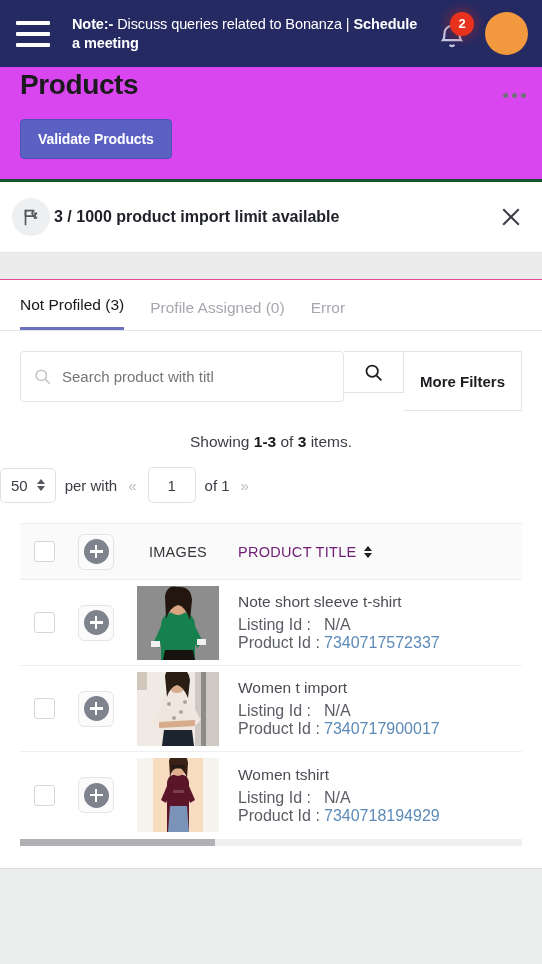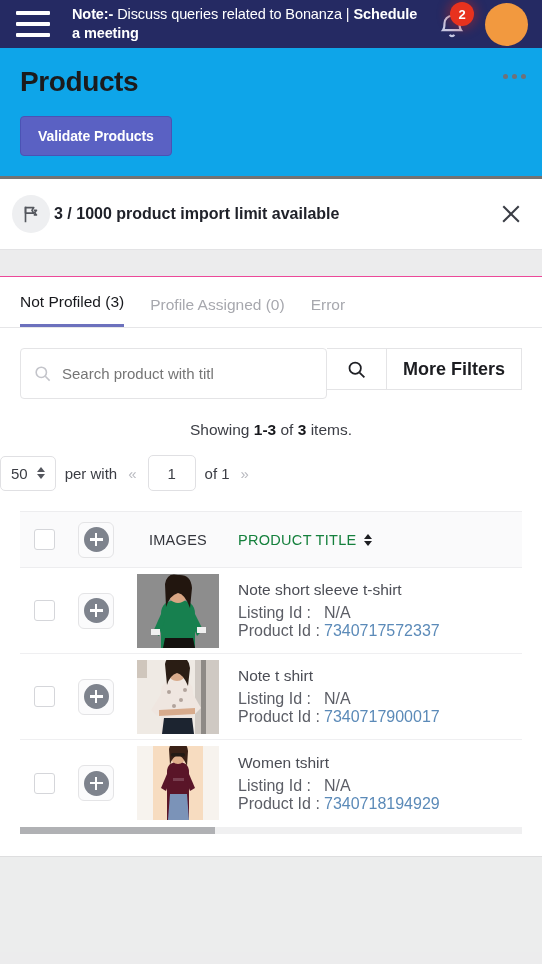--- a/index.html
+++ b/index.html
@@ -6,21 +6,21 @@
   html, body {
     width: 542px; height: 964px;
     font-family: "Liberation Sans", sans-serif;
     background: #ececed;
     overflow: hidden;
   }
   .app { width: 542px; height: 964px; position: relative; background:#ececed; }
 
   
   .topbar {
-    height: 48px; background: #252a63; display: flex; align-items: center;
+    height: 67px; background: #252a63; display: flex; align-items: center;
     padding: 0 14px 0 16px; position: relative;
   }
   .hamburger { width: 34px; height: 26px; display:flex; flex-direction:column;
     justify-content:space-between; cursor:pointer; flex: 0 0 auto; }
   .hamburger span { display:block; height:4px; background:#fff; border-radius:1px; width:100%; }
   .note-text {
     flex: 1 1 auto; color:#fff; font-size:14.5px; line-height:19px;
     margin-left: 22px; margin-right: 6px; letter-spacing:-0.1px;
   }
   .note-text b { font-weight: 700; }
@@ -28,22 +28,22 @@
   .bell { position:absolute; left:4px; top:8px; }
   .badge {
     position:absolute; right:-1px; top:-2px; min-width:24px; height:24px;
     background:#e8321e; border-radius:12px; color:#fff; font-size:13px;
     font-weight:700; display:flex; align-items:center; justify-content:center;
     padding: 0 5px; box-shadow: 0 0 10px 4px rgba(200,40,30,0.35);
   }
   .avatar { width:43px; height:43px; border-radius:50%; background:#f2993f; flex:0 0 auto; }
 
   
-  .page-head { background:#0ea5e9; padding: 18px 20px 20px 20px; position:relative;
-    border-bottom: 3px solid #737373; }
+  .page-head { background:#d946ef; padding: 2px 20px 20px 20px; position:relative;
+    border-bottom: 3px solid #14532d; }
   .page-title { font-size: 28px; font-weight:700; color:#1b1b1d; letter-spacing:-0.4px; }
   .kebab { position:absolute; right:16px; top:26px; display:flex; gap:4px; cursor:pointer;}
   .kebab i { width:5px; height:5px; border-radius:50%; background:#6f7179; display:block; }
   .validate-btn {
     margin-top: 18px; background:#5a61c3; color:#fff; border:1px solid #4b52b4;
     border-radius:4px; padding: 11px 17px; font-size:14px; font-weight:700;
     cursor:pointer; letter-spacing:-0.1px;
   }
 
   
@@ -71,22 +71,22 @@
   .tab.active { color:#17181c; border-bottom:3px solid #6c71bd; }
 
   .search-row { display:flex; padding: 20px 20px 0 20px; }
   .search-box { flex:1 1 auto; display:flex; border:1px solid #e4e4e6; border-radius:4px;
     align-items:center; height:51px; padding-left:12px; min-width: 0; }
   .search-box .mag { flex:0 0 auto; }
   .search-input { border:none; outline:none; font-size:15px; color:#9a9ba1;
     margin-left:10px; width:100%; font-family:inherit; background:transparent; }
   .search-btn { width:60px; height:42px; border:1px solid #e4e4e6; border-left:none;
     background:#fff; display:flex; align-items:center; justify-content:center; cursor:pointer;}
-  .more-filters { height:42px; border:1px solid #e4e4e6; border-left:none; background:#fff;
-    padding: 0 16px; font-size:18px; font-weight:700; color:#1c1d21; cursor:pointer;
+  .more-filters { height:60px; border:1px solid #e4e4e6; border-left:none; background:#fff;
+    padding: 0 16px; font-size:15px; font-weight:700; color:#1c1d21; cursor:pointer;
     font-family:inherit; white-space:nowrap; }
 
   .showing { text-align:center; font-size:15.5px; color:#3b3d44; padding: 22px 0 0 0; }
   .showing b { color:#17181c; font-weight:700; }
 
   .pager { display:flex; align-items:center; justify-content:flex-start; gap:9px;
     padding: 16px 0 20px 0; font-size:15px; color:#3b3d44; }
   .sel { display:flex; align-items:center; gap:9px; border:1px solid #e0e0e3;
     border-radius:5px; padding: 8px 10px; cursor:pointer; }
   .sel .val { font-size:15px; color:#3b3d44; }
@@ -110,21 +110,21 @@
   .plusbox { width:36px; height:36px; border:1px solid #e4e4e6; border-radius:6px;
     background:#fbfbfc; display:flex; align-items:center; justify-content:center; cursor:pointer; }
   .pluscirc { width:25px; height:25px; border-radius:50%; background:#7e838d; position:relative; }
   .pluscirc:before, .pluscirc:after { content:""; position:absolute; background:#fff; }
   .pluscirc:before { left:6px; top:11.2px; width:13px; height:2.6px; }
   .pluscirc:after  { left:11.2px; top:6px; width:2.6px; height:13px; }
   .c-img { width:108px; flex:0 0 auto; display:flex; justify-content:center;align-items:center; }
   .c-img .hdr { font-size:14.5px; color:#34363d; letter-spacing:0.3px; }
   .thumb { width:82px; height:74px; overflow:hidden; }
   .c-title { flex:1 1 auto; padding-left: 6px; min-width:0; }
-  .c-title .hdr { font-size:14.5px; color:#15803d; letter-spacing:0.3px; display:flex;
+  .c-title .hdr { font-size:14.5px; color:#701a75; letter-spacing:0.3px; display:flex;
     align-items:center; gap:7px; cursor:pointer; }
   .sorticon { display:flex; flex-direction:column; gap:2px; }
   .sorticon i { width:0; height:0; border-left:4.5px solid transparent; border-right:4.5px solid transparent; }
   .sorticon i.up { border-bottom:5px solid #1d1e22; }
   .sorticon i.dn { border-top:5px solid #1d1e22; }
   .p-title { font-size:15.5px; color:#4b4d55; margin-bottom:5px; white-space:nowrap; }
   .meta { display:flex; font-size:16px; color:#5c5e66; line-height:18px;align-items:flex-end; }
   .meta .lbl { width:86px; flex:0 0 auto; }
   .meta .v { color:#5c5e66; }
   .meta .v.link { color:#5b8ab8; }
@@ -314,21 +314,21 @@
               <path d="M22 50 L58 48 L58 54 L22 56 Z" fill="#d8ab8c"></path>
               <path d="M27 58 L55 58 L57 74 L25 74 Z" fill="#1c2430"></path>
               <circle cx="32" cy="32" r="2" fill="#b2a49c"></circle>
               <circle cx="44" cy="40" r="2" fill="#b2a49c"></circle>
               <circle cx="37" cy="46" r="2" fill="#b2a49c"></circle>
               <circle cx="48" cy="30" r="2" fill="#b2a49c"></circle>
             </svg>
           </div>
         </div>
         <div class="c-title">
-          <div class="p-title">Note t shirt</div>
+          <div class="p-title">Women t import</div>
           <div class="meta">
             <span class="lbl">Listing Id :</span>
             <span class="v">N/A</span>
           </div>
           <div class="meta">
             <span class="lbl">Product Id :</span>
             <span class="v link">7340717900017</span>
           </div>
         </div>
       </div>

